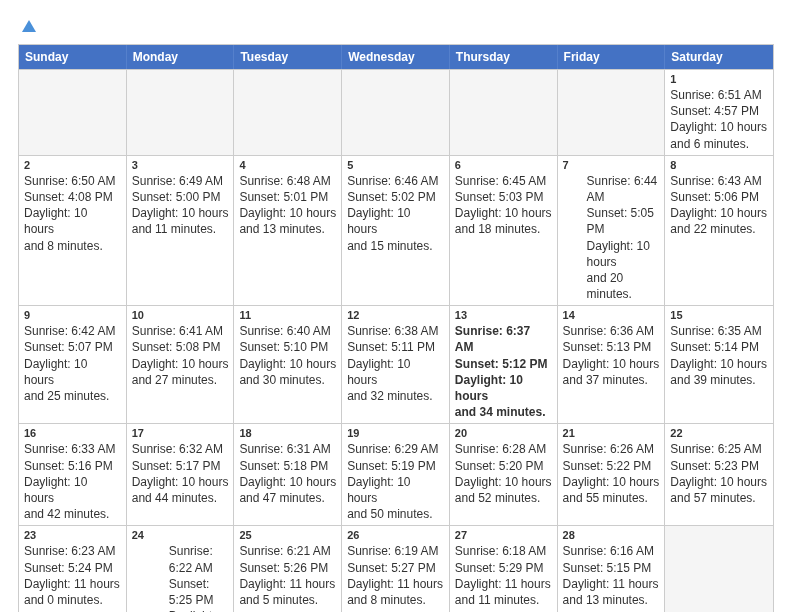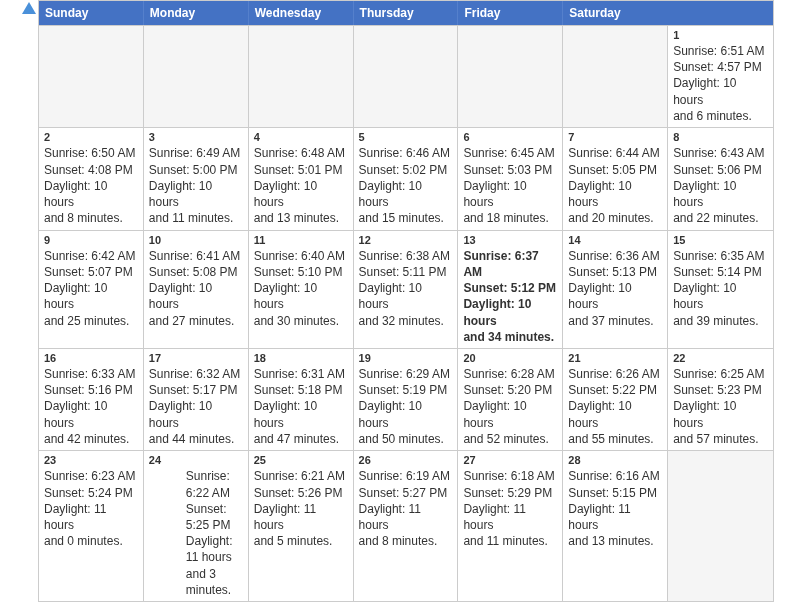--- a/index.html
+++ b/index.html
@@ -6,23 +6,23 @@
     body {
       font-family: Arial, sans-serif;
       background: #fff;
       width: 792px;
       height: 612px;
       overflow: hidden;
     }
     .page {
       width: 792px;
       height: 612px;
-      padding: 0 18px 10px 18px;
-      display: flex;
-      flex-direction: row;
+      padding: 18px 18px 10px 18px;
+      display: flex;
+      flex-direction: column;
     }
     .header {
       display: flex;
       justify-content: space-between;
       align-items: flex-start;
       margin-bottom: 8px;
     }
     .logo {
       display: flex;
       flex-direction: column;
@@ -124,20 +124,21 @@
     <div class="title-block">
       <div class="month-year"></div>
       <div class="location"></div>
     </div>
   </div>
 
   <div class="calendar">
     <div class="cal-header">
     <div class="cal-header-cell">Sunday</div>
         <div class="cal-header-cell">Monday</div>
+        <div class="cal-header-cell">Tuesday</div>
         <div class="cal-header-cell">Wednesday</div>
         <div class="cal-header-cell">Thursday</div>
         <div class="cal-header-cell">Friday</div>
         <div class="cal-header-cell">Saturday</div>
       </div>
     <div class="cal-body">
     <div class="cal-row">
           <div class="cal-cell empty"></div>
           <div class="cal-cell empty"></div>
           <div class="cal-cell empty"></div>
@@ -183,21 +184,21 @@
           </div>
           <div class="cal-cell">
             <span class="day-num">6</span>
             <div class="cell-text" style="white-space: pre-line;">Sunrise: 6:45 AM
 Sunset: 5:03 PM
 Daylight: 10 hours
 and 18 minutes.</div>
           </div>
           <div class="cal-cell">
             <span class="day-num">7</span>
-            <div class="cell-text" style="white-space: pre-line;">Sunrise: 6:44 AM
+            <div class="cell-text" style="white-space: pre-line; margin-left: 24px;">Sunrise: 6:44 AM
 Sunset: 5:05 PM
 Daylight: 10 hours
 and 20 minutes.</div>
           </div>
           <div class="cal-cell">
             <span class="day-num">8</span>
             <div class="cell-text" style="white-space: pre-line;">Sunrise: 6:43 AM
 Sunset: 5:06 PM
 Daylight: 10 hours
 and 22 minutes.</div>

